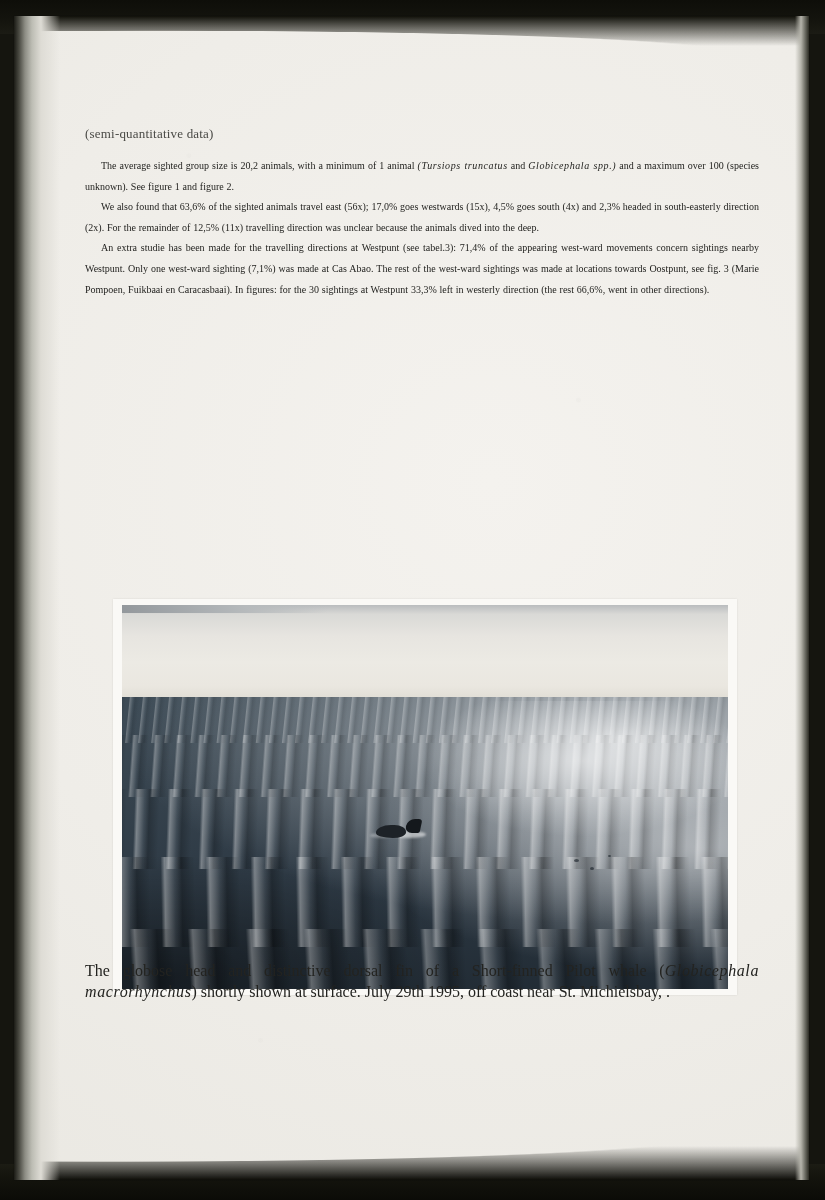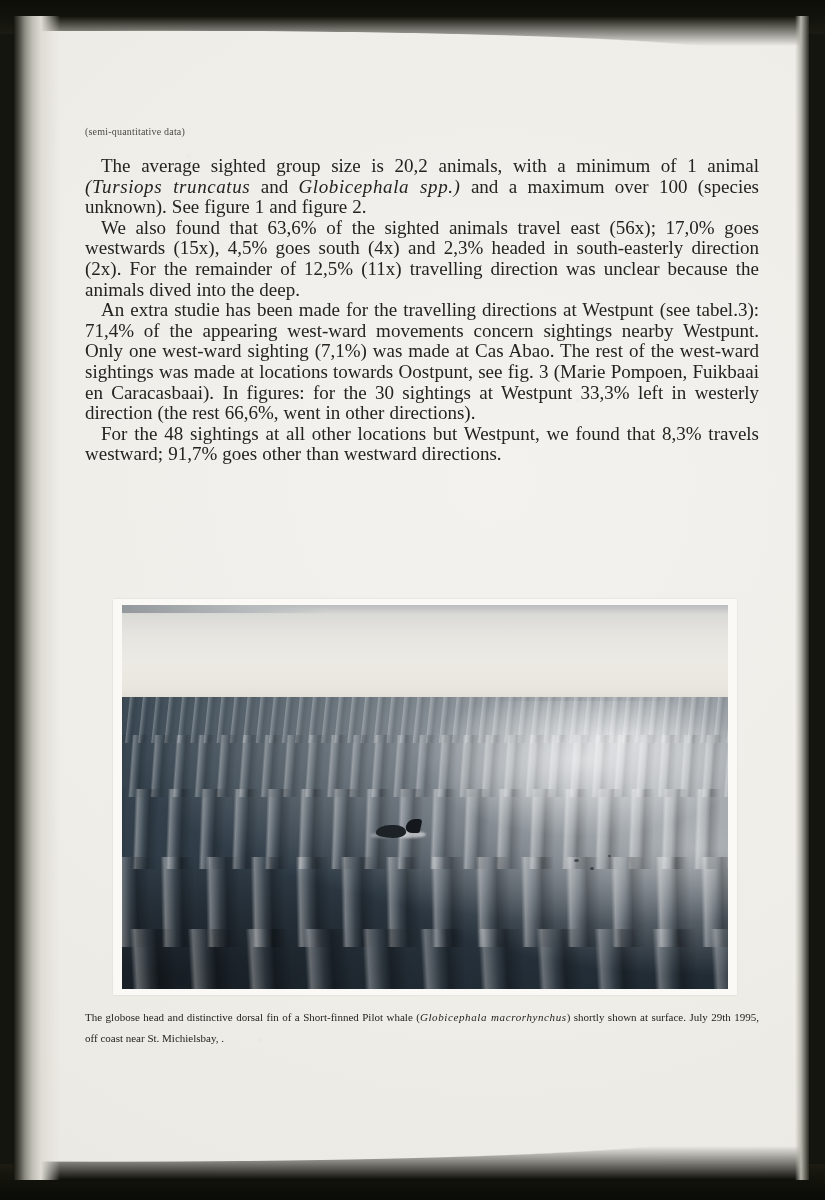--- a/index.html
+++ b/index.html
@@ -105,32 +105,32 @@
       radial-gradient(circle at 83% 78%, rgba(0,0,0,.013) 0 2px, transparent 3px),
       radial-gradient(circle at 31% 88%, rgba(0,0,0,.011) 0 2px, transparent 3px),
       radial-gradient(circle at 58% 20%, rgba(0,0,0,.008) 0 1px, transparent 2px);
     pointer-events: none;
   }
 
   .small-header {
     position: absolute;
     left: 71px;
     top: 110px;
-    font-size: 10px;
+    font-size: 13px;
     letter-spacing: .2px;
     color: #4a4a46;
     font-family: "Liberation Serif", serif;
   }
 
   .body-block {
     position: absolute;
     left: 71px;
     top: 140px;
     width: 674px;
-    font-size: 19px;
+    font-size: 10px;
     line-height: 20.6px;
     color: #232320;
     text-align: justify;
     text-justify: inter-word;
     font-family: "Liberation Serif", serif;
   }
   .body-block p {
     margin: 0;
     text-indent: 16px;
     word-spacing: .3px;
@@ -291,23 +291,23 @@
     position: absolute;
     background: rgba(30,38,46,.65);
     border-radius: 50%;
     pointer-events: none;
   }
 
   
   .caption {
     position: absolute;
     left: 71px;
-    top: 991px;
+    top: 945px;
     width: 674px;
-    font-size: 11px;
+    font-size: 16px;
     line-height: 20.6px;
     color: #232320;
     text-align: justify;
     font-family: "Liberation Serif", serif;
   }
   .caption p { margin: 0; text-indent: 0; }
   .caption i { font-style: italic; letter-spacing: .6px; }
 </style>
 </head>
 <body>
@@ -325,23 +325,20 @@
 
     <div class="body-block">
       <p>
         <span>The average sighted group size is 20,2 animals, with a minimum of 1 animal </span><i>(Tursiops truncatus</i><span> and </span><i>Globicephala spp.)</i><span> and a maximum over 100 (species unknown). See figure 1 and figure 2.</span>
       </p>
       <p>
         <span>We also found that 63,6% of the sighted animals travel east (56x); 17,0% goes westwards (15x), 4,5% goes south (4x) and 2,3% headed in south-easterly direction (2x). For the remainder of 12,5% (11x) travelling direction was unclear because the animals dived into the deep.</span>
       </p>
       <p>
         <span>An extra studie has been made for the travelling directions at Westpunt (see tabel.3): 71,4% of the appearing west-ward movements concern sightings nearby Westpunt. Only one west-ward sighting (7,1%) was made at Cas Abao. The rest of the west-ward sightings was made at locations towards Oostpunt, see fig. 3 (Marie Pompoen, Fuikbaai en Caracasbaai). In figures: for the 30 sightings at Westpunt 33,3% left in westerly direction (the rest 66,6%, went in other directions).</span>
-      </p>
-      <p>
-        <span>For the 48 sightings at all other locations but Westpunt, we found that 8,3% travels westward; 91,7% goes other than westward directions.</span>
       </p>
     </div>
 
     <div class="photo-mount">
       <div class="photo">
         <div class="photo-sky"></div>
         <div class="photo-sea">
           <div class="waves">
             <div class="w w1"></div>
             <div class="w w2"></div>

